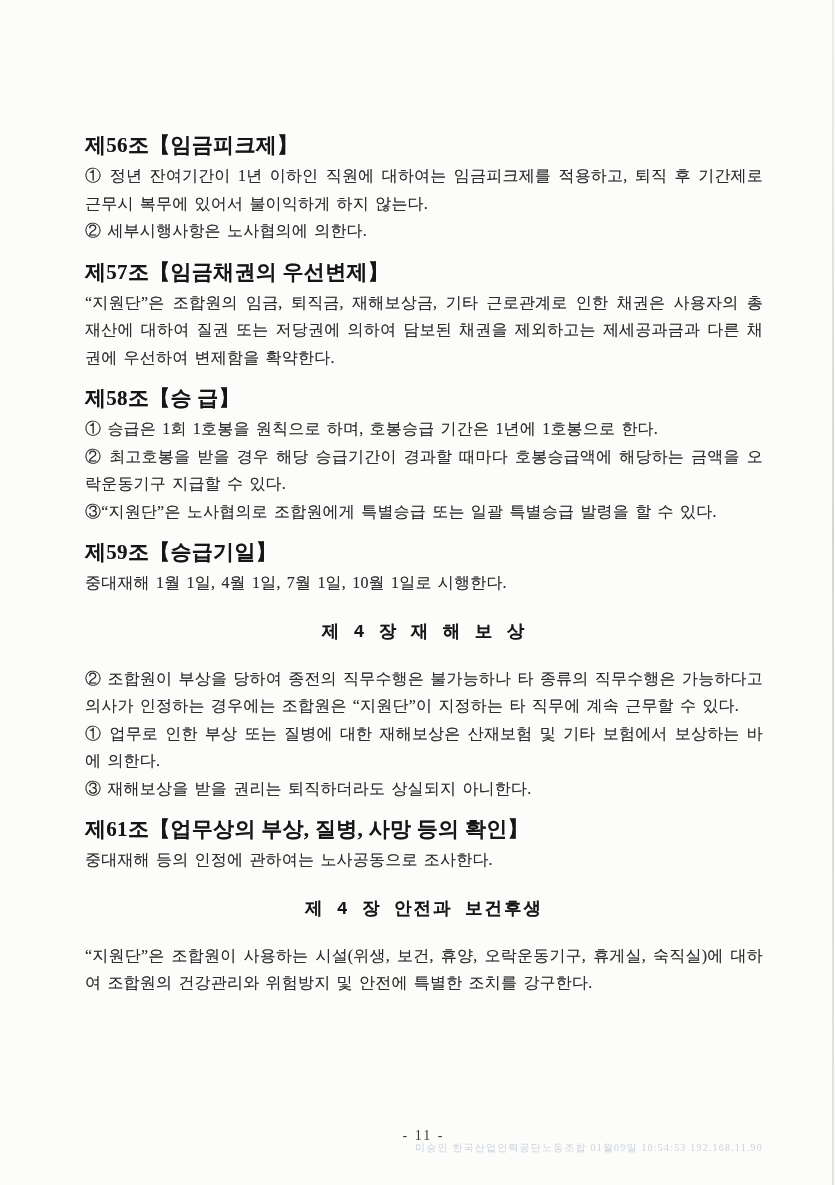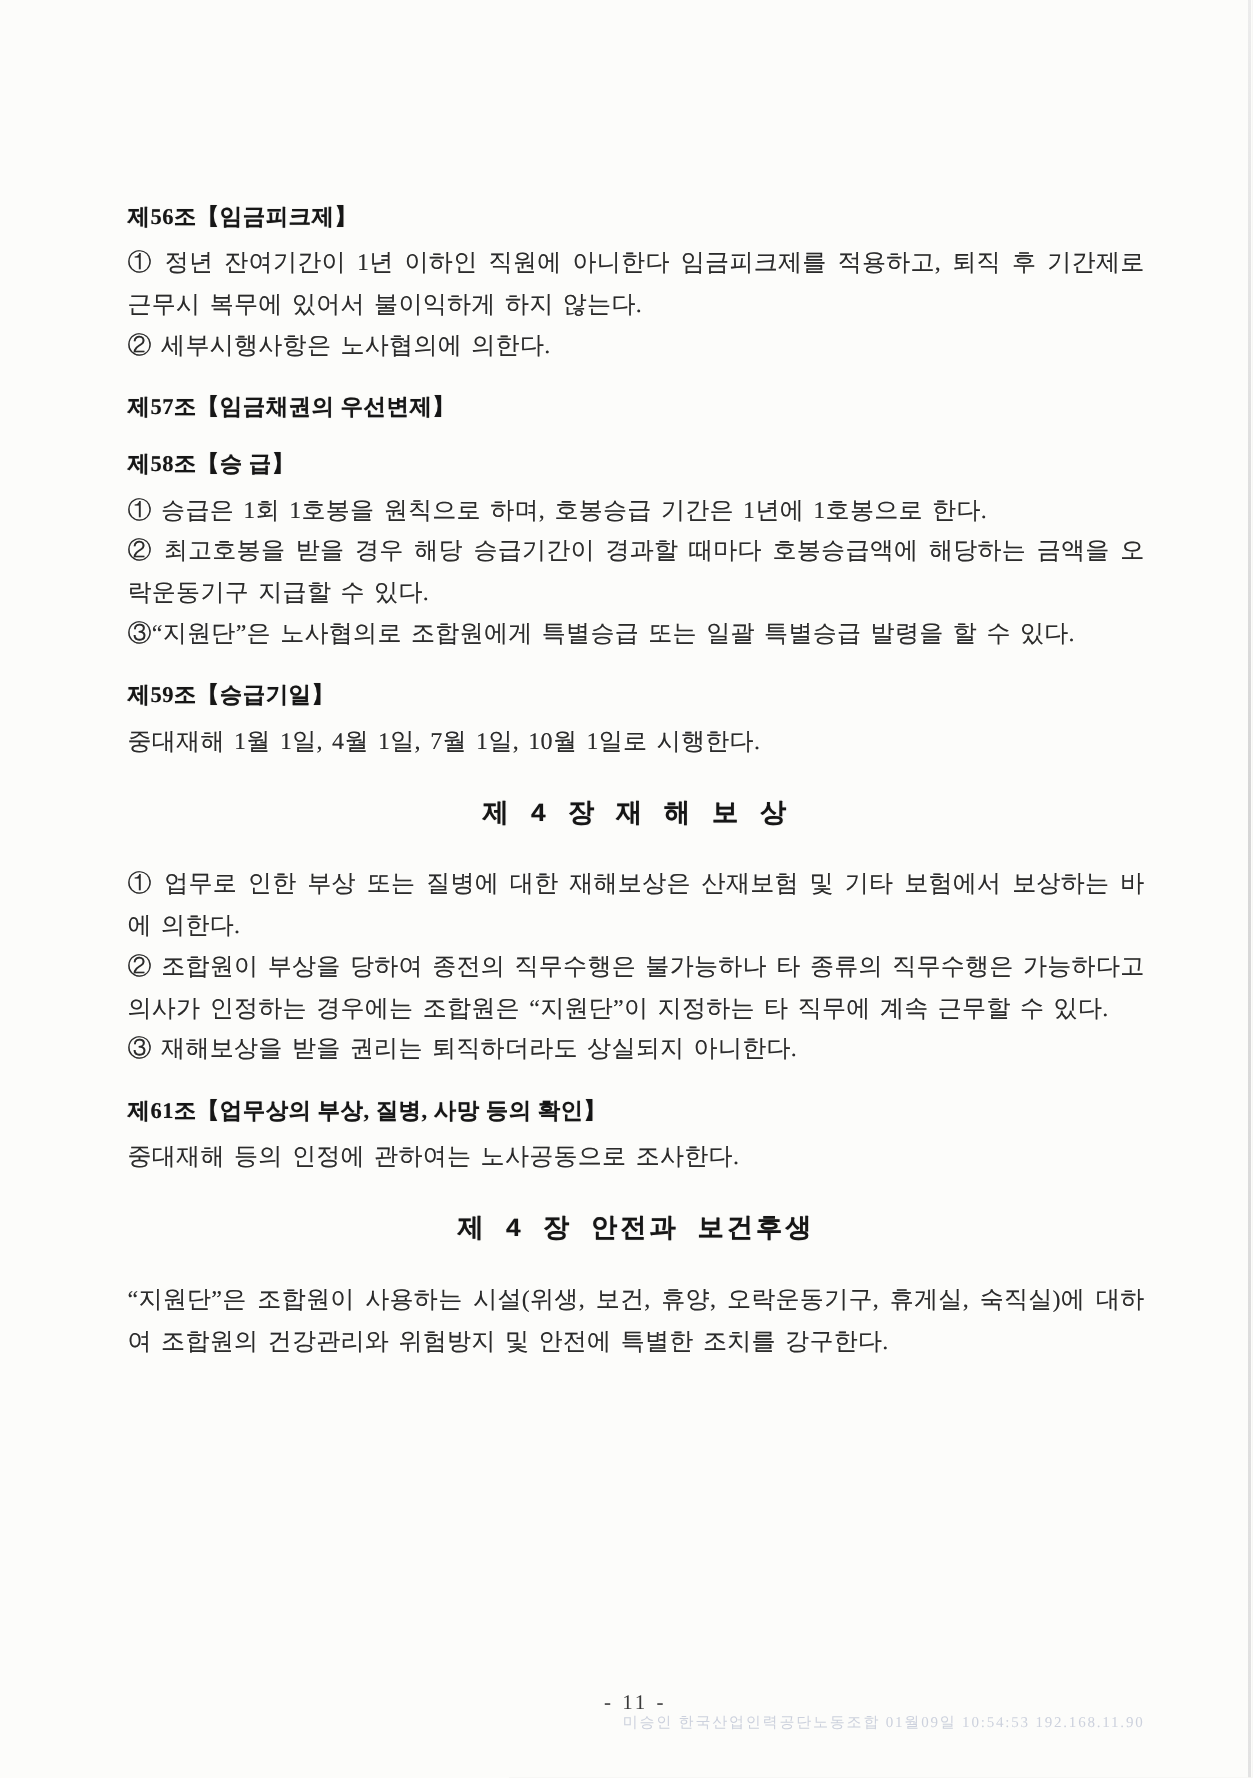--- a/index.html
+++ b/index.html
@@ -17,21 +17,21 @@
   }
   .content {
     position: absolute;
     left: 85px;
     width: 678px;
     top: 134px;
     color: #262626;
   }
   section.article { margin-bottom: 16px; }
   h2.article-heading {
-    font-size: 15px;
+    font-size: 21px;
     line-height: 22px;
     font-weight: bold;
     color: #161616;
     letter-spacing: 0.3px;
     margin-bottom: 6px;
     text-shadow: 0 0 0.5px rgba(20,20,20,0.45);
   }
   p.article-paragraph {
     font-size: 16px;
     line-height: 27.5px;
@@ -88,45 +88,46 @@
 </style>
 </head>
 <body>
 
 <div class="page">
 
   <div class="content">
 
     <section class="article">
       <h2 class="article-heading">제56조【임금피크제】</h2>
-      <p class="article-paragraph">① 정년 잔여기간이 1년 이하인 직원에 아니한다 임금피크제를 적용하고, 퇴직 후 기간제로 근무시 복무에 있어서 불이익하게 하지 않는다.</p>
+      <p class="article-paragraph">① 정년 잔여기간이 1년 이하인 직원에 대하여는 임금피크제를 적용하고, 퇴직 후 기간제로 근무시 복무에 있어서 불이익하게 하지 않는다.</p>
       <p class="article-paragraph">② 세부시행사항은 노사협의에 의한다.</p>
     </section>
 
     <section class="article">
       <h2 class="article-heading">제57조【임금채권의 우선변제】</h2>
+      <p class="article-paragraph">“지원단”은 조합원의 임금, 퇴직금, 재해보상금, 기타 근로관계로 인한 채권은 사용자의 총 재산에 대하여 질권 또는 저당권에 의하여 담보된 채권을 제외하고는 제세공과금과 다른 채권에 우선하여 변제함을 확약한다.</p>
     </section>
 
     <section class="article">
       <h2 class="article-heading">제58조【승 급】</h2>
       <p class="article-paragraph">① 승급은 1회 1호봉을 원칙으로 하며, 호봉승급 기간은 1년에 1호봉으로 한다.</p>
       <p class="article-paragraph">② 최고호봉을 받을 경우 해당 승급기간이 경과할 때마다 호봉승급액에 해당하는 금액을 오락운동기구 지급할 수 있다.</p>
       <p class="article-paragraph">③“지원단”은 노사협의로 조합원에게 특별승급 또는 일괄 특별승급 발령을 할 수 있다.</p>
     </section>
 
     <section class="article">
       <h2 class="article-heading">제59조【승급기일】</h2>
       <p class="article-paragraph">중대재해 1월 1일, 4월 1일, 7월 1일, 10월 1일로 시행한다.</p>
     </section>
 
     <h1 class="chapter-title">제 4 장   재 해 보 상</h1>
 
     <section class="article">
+      <p class="article-paragraph">② 조합원이 부상을 당하여 종전의 직무수행은 불가능하나 타 종류의 직무수행은 가능하다고 의사가 인정하는 경우에는 조합원은 “지원단”이 지정하는 타 직무에 계속 근무할 수 있다.</p>
       <p class="article-paragraph">① 업무로 인한 부상 또는 질병에 대한 재해보상은 산재보험 및 기타 보험에서 보상하는 바에 의한다.</p>
-      <p class="article-paragraph">② 조합원이 부상을 당하여 종전의 직무수행은 불가능하나 타 종류의 직무수행은 가능하다고 의사가 인정하는 경우에는 조합원은 “지원단”이 지정하는 타 직무에 계속 근무할 수 있다.</p>
       <p class="article-paragraph">③ 재해보상을 받을 권리는 퇴직하더라도 상실되지 아니한다.</p>
     </section>
 
     <section class="article">
       <h2 class="article-heading">제61조【업무상의 부상, 질병, 사망 등의 확인】</h2>
       <p class="article-paragraph">중대재해 등의 인정에 관하여는 노사공동으로 조사한다.</p>
     </section>
 
     <h1 class="chapter-title">제 4 장   안전과 보건후생</h1>
 

